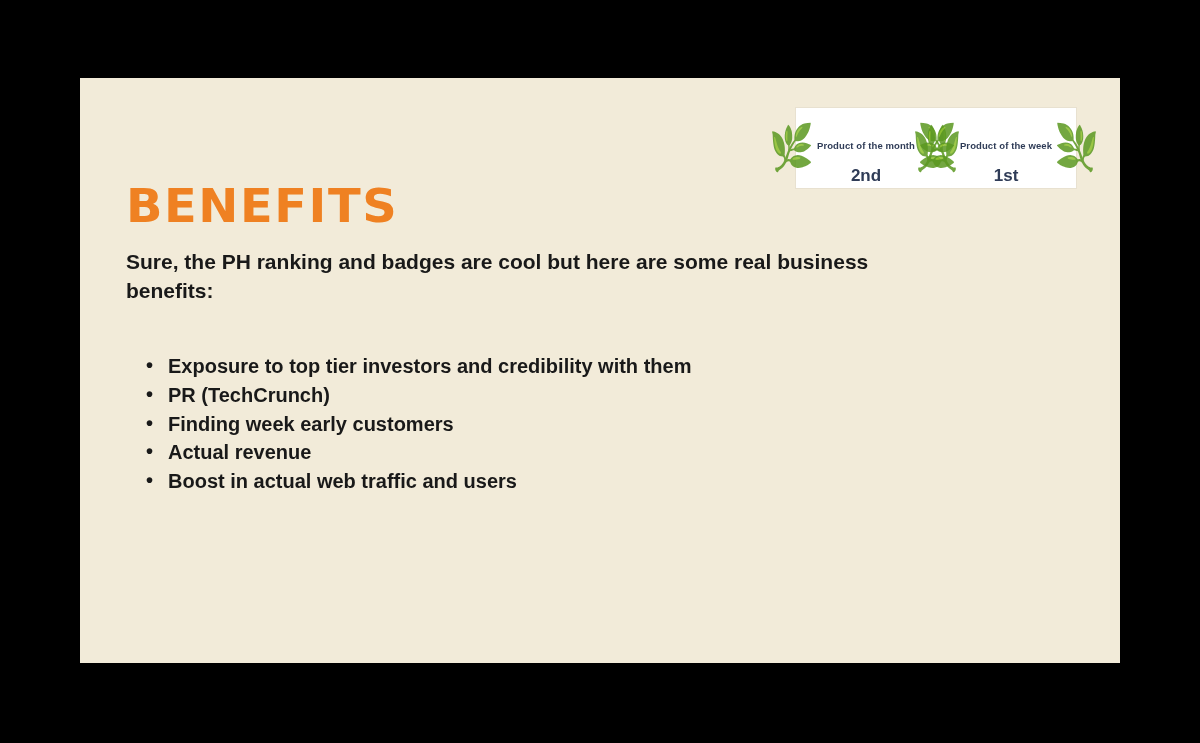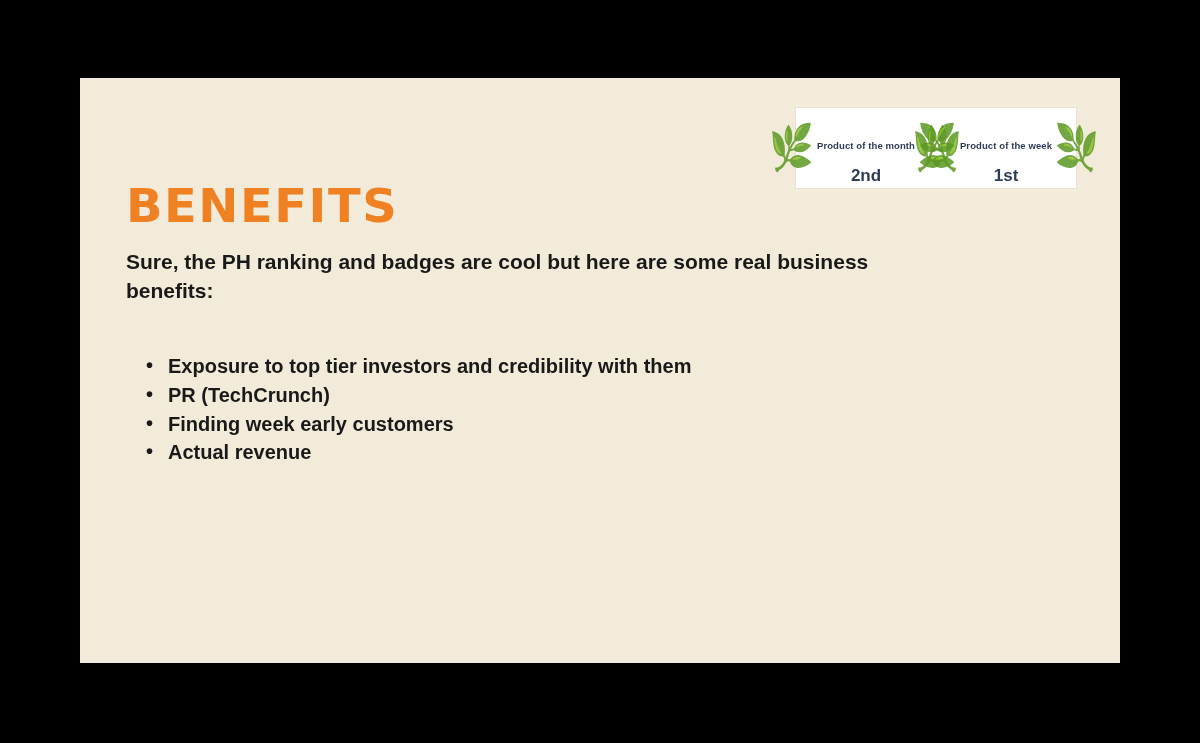--- a/index.html
+++ b/index.html
@@ -156,15 +156,16 @@
 
   <div class="slide-title">BENEFITS</div>
 
   <div class="intro">Sure, the PH ranking and badges are cool but here are some real business benefits:</div>
 
   <ul class="bullets">
     <li>Exposure to top tier investors and credibility with them</li>
     <li>PR (TechCrunch)</li>
     <li>Finding week early customers</li>
     <li>Actual revenue</li>
+    <li>Boost in actual web traffic and users</li>
   </ul>
 
 </div>
 
 </body></html>

